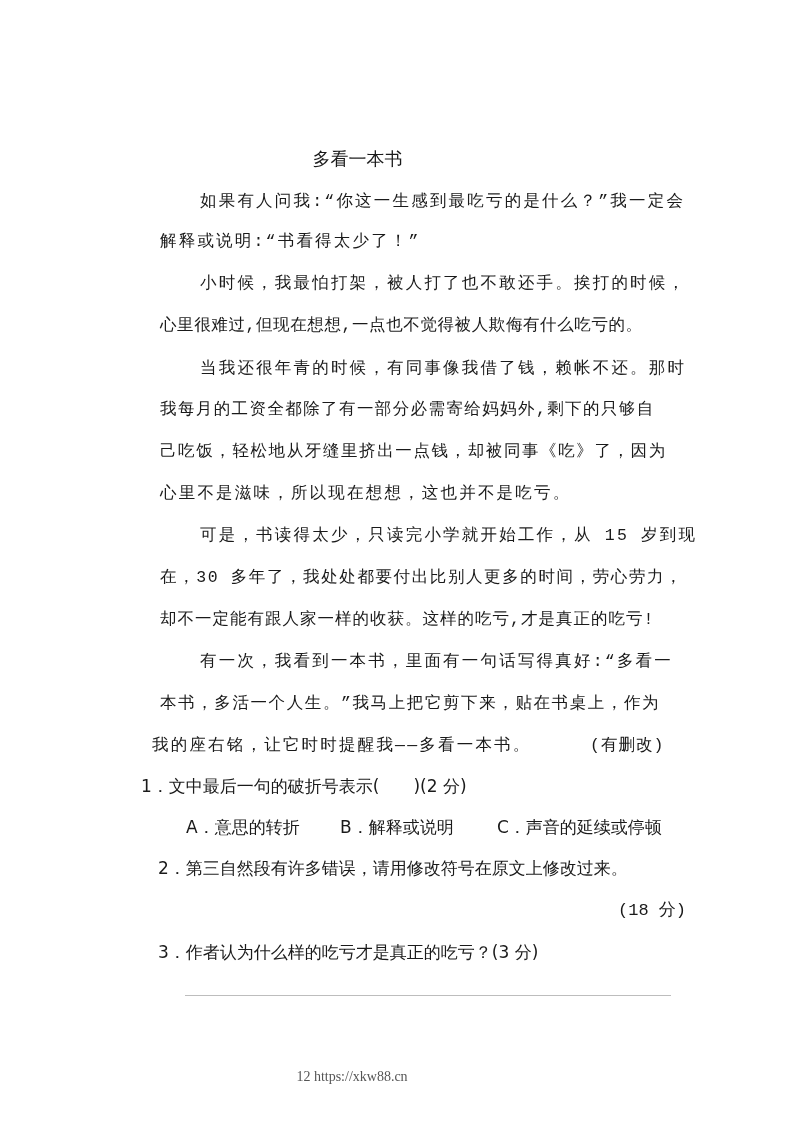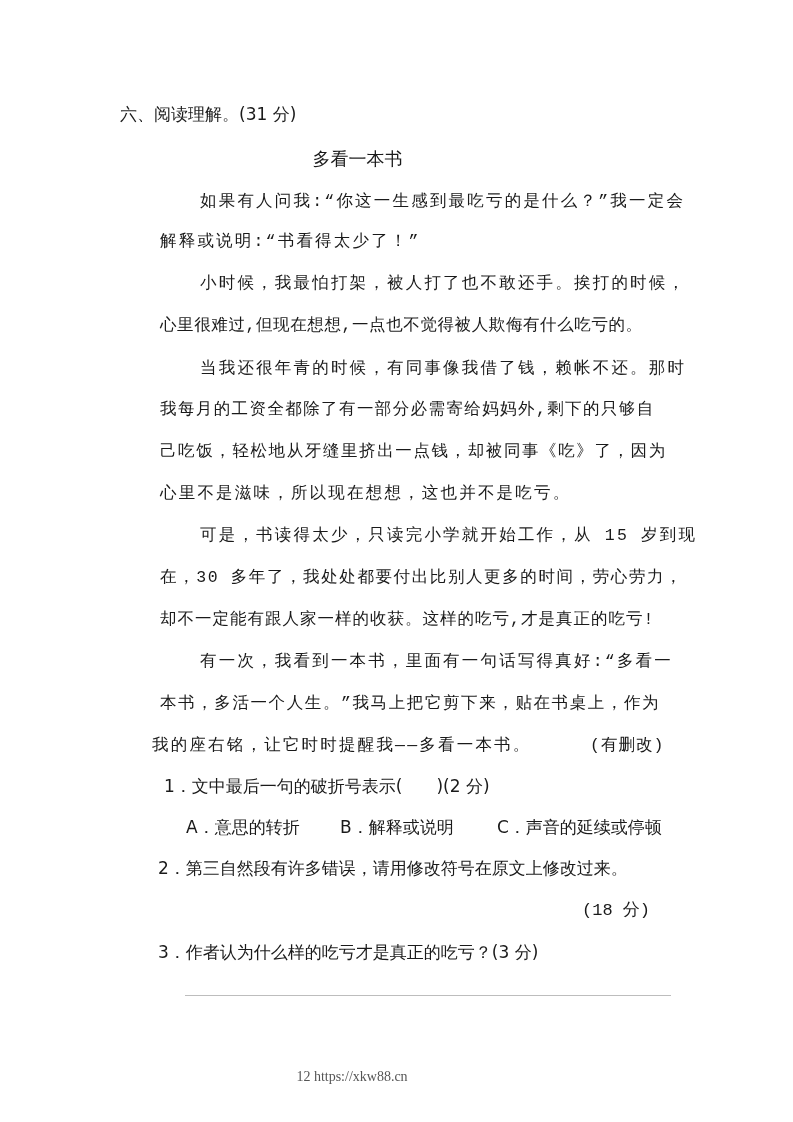--- a/index.html
+++ b/index.html
@@ -13,21 +13,20 @@
   .para-line { font-size: 16.5px; letter-spacing: 2.2px; }
   .q { font-size: 17px; }
   .answer-line { position: absolute; left: 185px; top: 995px; width: 486px; border-top: 1px solid #bdbdbd; }
   .footer { left: 0; width: 704px; text-align: center; top: 1069px; font-size: 14px; color: #555; font-family: Liberation Serif, serif; }
 </style>
 </head>
 <body>
 
 <div class="page">
 
-  <div class="abs sans section-title">六、阅读理解。(31 分)</div>
 
   <div class="abs sans article-title">多看一本书</div>
 
   <div>
     <div class="abs serif para-line" style="left:200px; top:190px;">如果有人问我:“你这一生感到最吃亏的是什么？”我一定会</div>
     <div class="abs serif para-line" style="left:160px; top:230px;">解释或说明:“书看得太少了！”</div>
 
     <div class="abs serif para-line" style="left:200px; top:272px;">小时候，我最怕打架，被人打了也不敢还手。挨打的时候，</div>
     <div class="abs serif para-line" style="left:160px; top:314px; letter-spacing:0.6px;text-align:center;">心里很难过,但现在想想,一点也不觉得被人欺侮有什么吃亏的。</div>
 
@@ -40,27 +39,27 @@
     <div class="abs serif para-line" style="left:160px; top:566px; letter-spacing:1.6px;">在，30 多年了，我处处都要付出比别人更多的时间，劳心劳力，</div>
     <div class="abs serif para-line" style="left:160px; top:608px; letter-spacing:1.0px;">却不一定能有跟人家一样的收获。这样的吃亏,才是真正的吃亏!</div>
 
     <div class="abs serif para-line" style="left:200px; top:650px;">有一次，我看到一本书，里面有一句话写得真好:“多看一</div>
     <div class="abs serif para-line" style="left:160px; top:692px; letter-spacing:1.6px;">本书，多活一个人生。”我马上把它剪下来，贴在书桌上，作为</div>
     <div class="abs serif para-line" style="left:152px; top:734px;">我的座右铭，让它时时提醒我——多看一本书。</div>
     <div class="abs serif para-line" style="left:590px; top:734px; letter-spacing:1px;">(有删改)</div>
   </div>
 
   <div>
-    <div class="abs sans q" style="left:164px; top:775px;text-align:right;">1．文中最后一句的破折号表示(　　)(2 分)</div>
+    <div class="abs sans q" style="left:141px; top:775px;text-align:right;">1．文中最后一句的破折号表示(　　)(2 分)</div>
 
     <div class="abs sans q" style="left:186px; top:816px;">A．意思的转折</div>
     <div class="abs sans q" style="left:340px; top:816px;">B．解释或说明</div>
     <div class="abs sans q" style="left:497px; top:816px;">C．声音的延续或停顿</div>
 
     <div class="abs sans q" style="left:158px; top:857px;">2．第三自然段有许多错误，请用修改符号在原文上修改过来。</div>
-    <div class="abs serif q" style="left:582px; top:898px;">(18 分)</div>
+    <div class="abs serif q" style="left:618px; top:898px;">(18 分)</div>
 
     <div class="abs sans q" style="left:158px; top:941px;">3．作者认为什么样的吃亏才是真正的吃亏？(3 分)</div>
     <div class="answer-line"></div>
   </div>
 
   <div class="abs footer">12 https://xkw88.cn</div>
 </div>
 
 </body></html>

